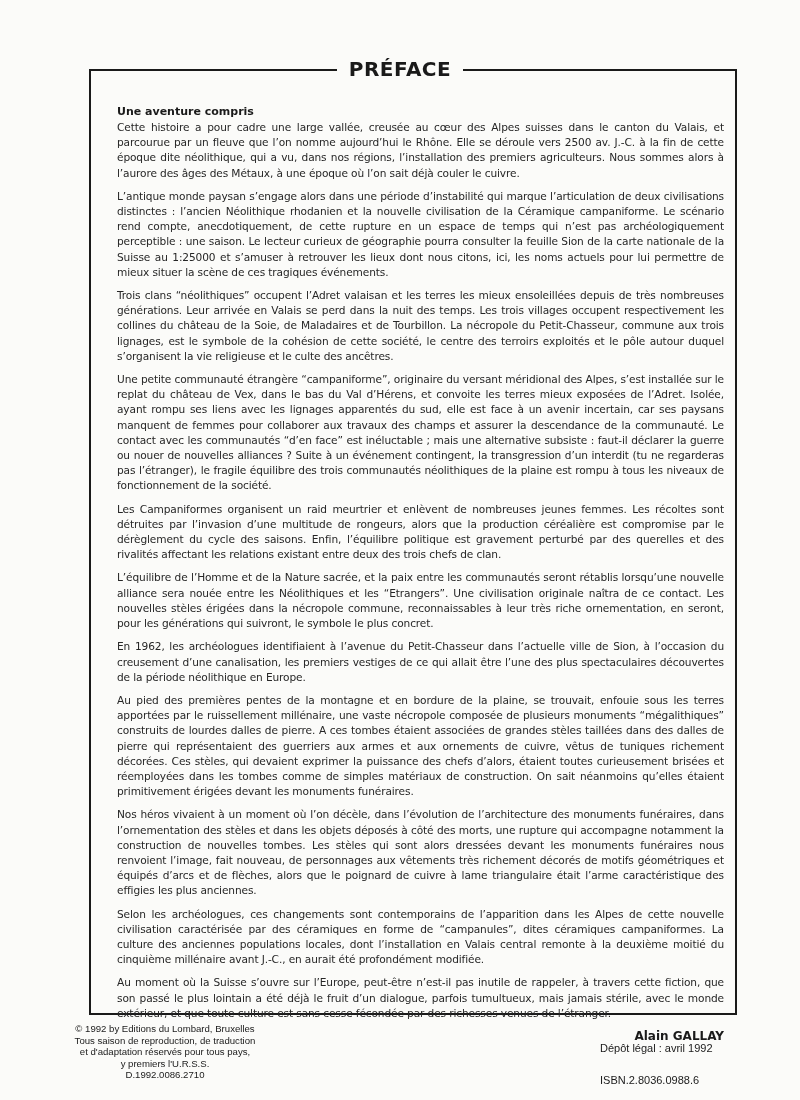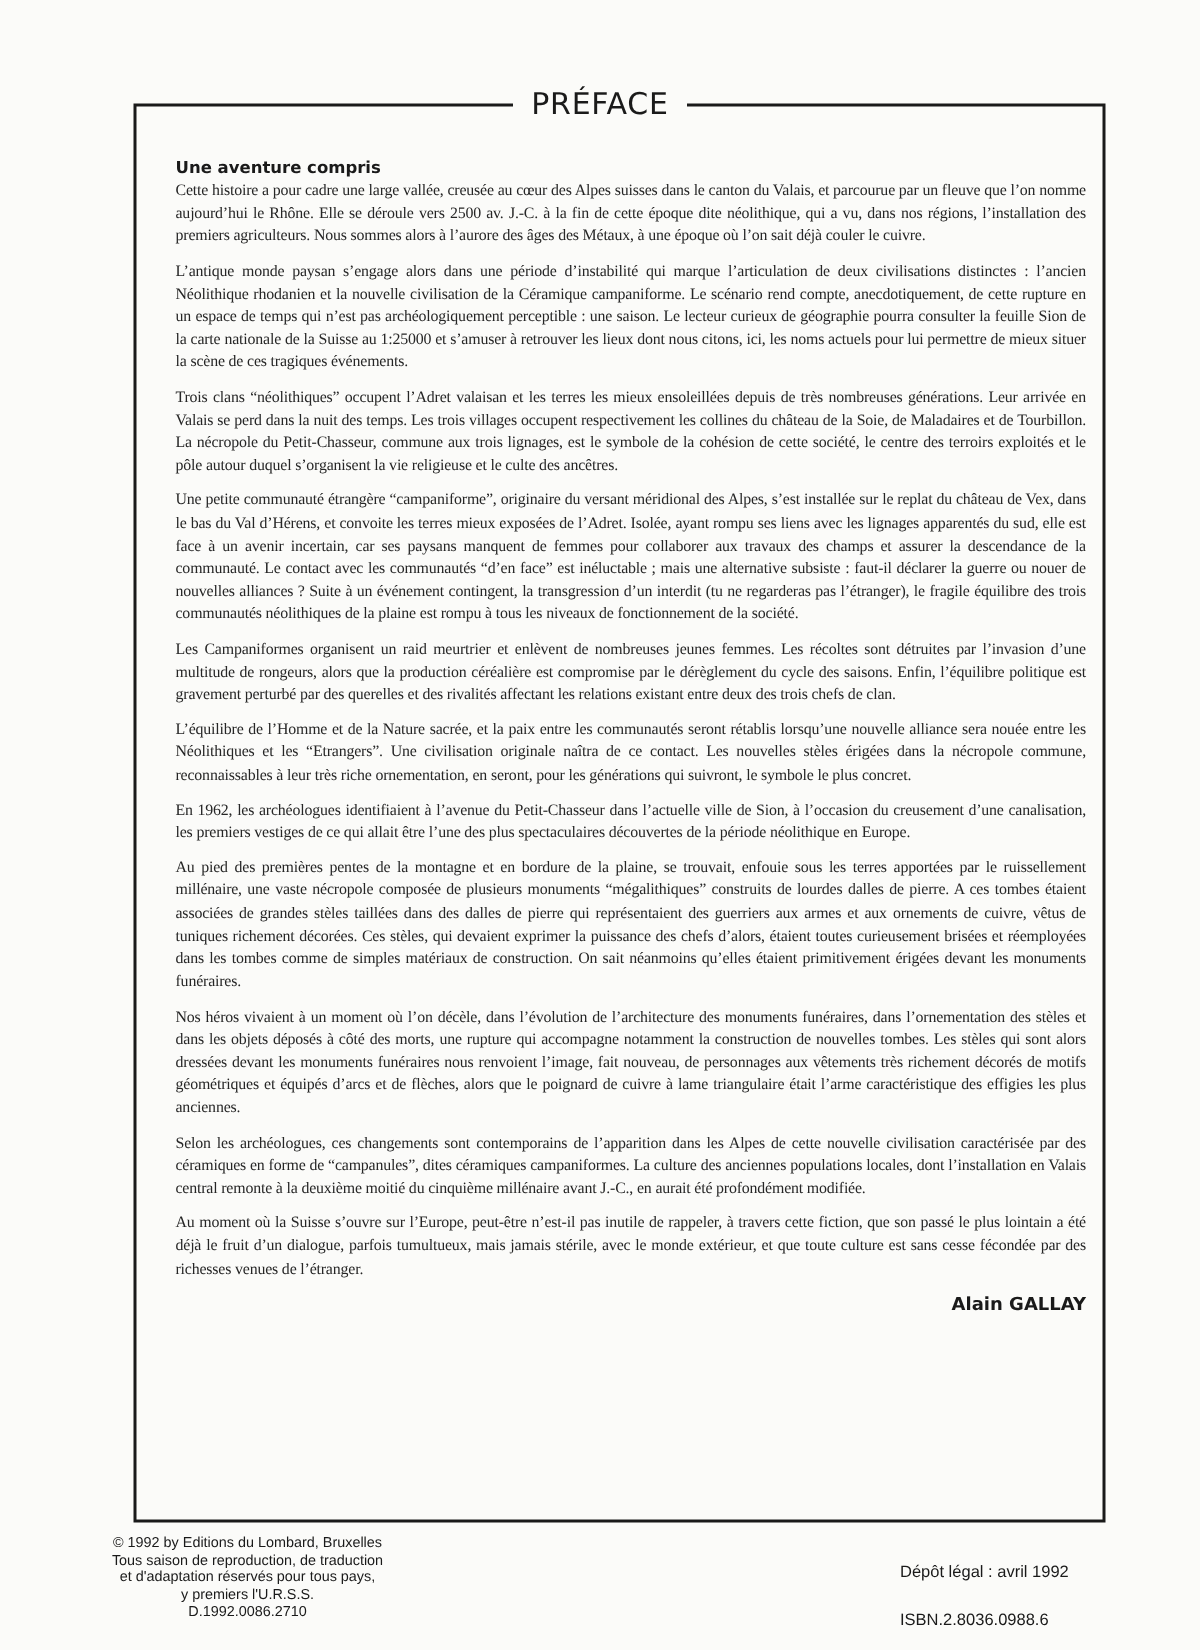--- a/index.html
+++ b/index.html
@@ -21,21 +21,21 @@
     .title {
       position: absolute;
       top: 56px; left: 0; width: 800px;
       text-align: center;
     }
     .title span {
       display: inline-block;
       background: #fbfbf9;
       padding: 0 12px;
       font-family: "DejaVu Sans", sans-serif;
-      font-weight: normal;
+      font-weight: bold;
       font-size: 20px;
       letter-spacing: 0.5px;
       color: #1a1a1a;
       line-height: 26px;
     }
     .content {
       position: absolute;
       left: 117px; top: 104px;
       width: 607px;
       font-family: "DejaVu Sans", sans-serif;
@@ -47,21 +47,20 @@
     .content h2 {
       margin: 0 0 1px 0;
       font-size: 11px;
       font-weight: bold;
       line-height: 15px;
       color: #1a1a1a;
     }
     .content p {
       margin: 0 0 8px 0;
       letter-spacing: -0.12px;
-      font-family: Liberation Serif, serif;
     }
     .signature {
       text-align: right;
       font-weight: bold;
       font-size: 12px;
       margin-top: 2px;
       color: #1a1a1a;
     }
     .footer-left {
       position: absolute;

